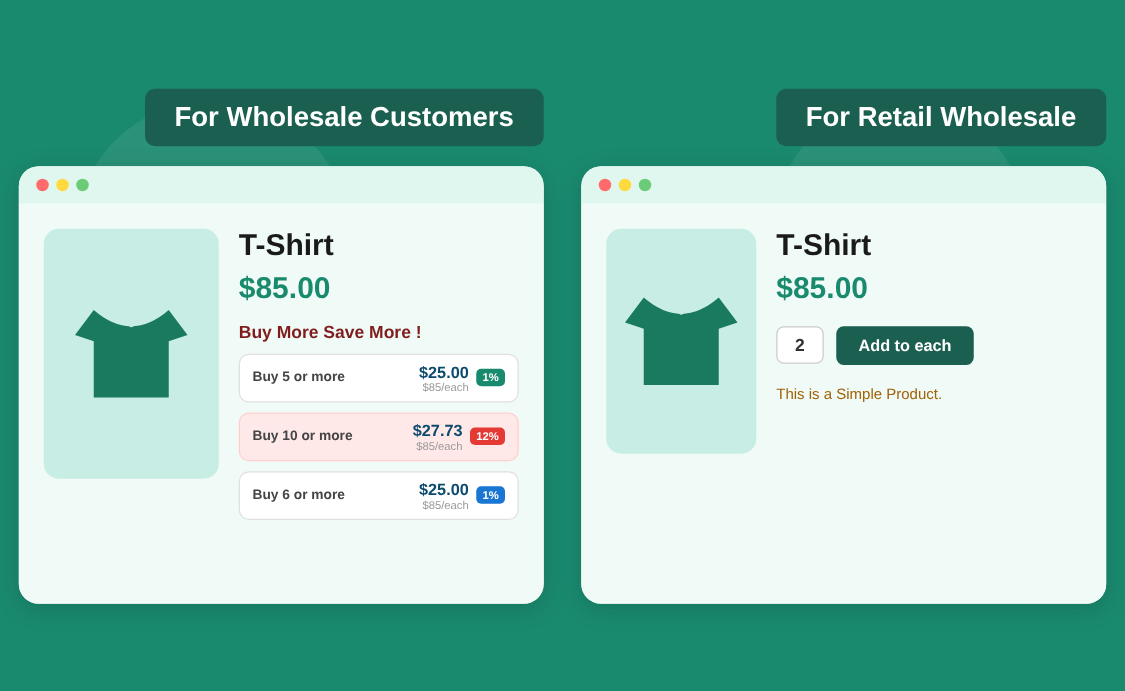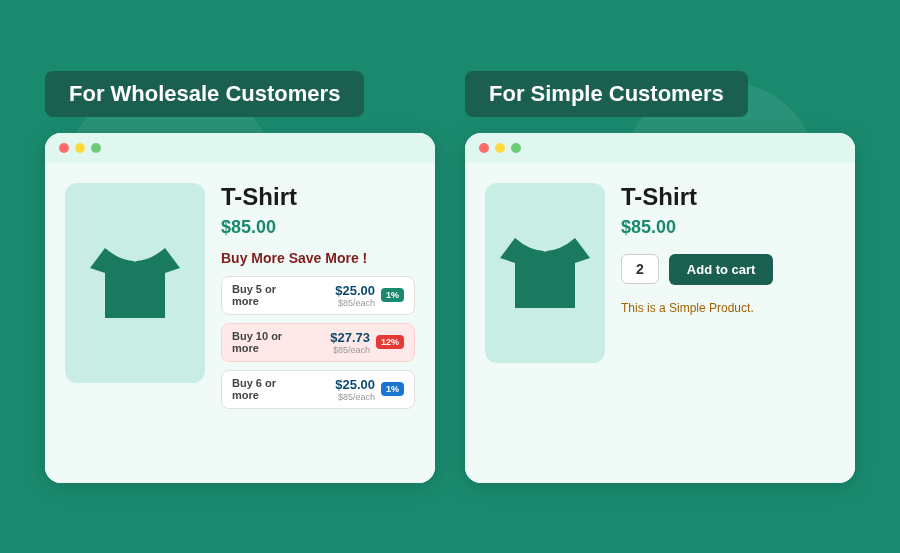--- a/index.html
+++ b/index.html
@@ -31,39 +31,39 @@
       display: flex;
       gap: 30px;
       align-items: flex-start;
       position: relative;
       z-index: 1;
     }
 
     .section {
       display: flex;
       flex-direction: column;
-      align-items: flex-start;
+      align-items: flex-end;
       gap: 16px;
     }
 
     .section-label {
       background-color: #1a5f50;
       color: #fff;
       font-size: 22px;
       font-weight: 800;
       padding: 10px 24px;
       border-radius: 8px;
       white-space: nowrap;
     }
 
     .card {
       background-color: #fff;
       border-radius: 16px;
       overflow: hidden;
-      width: 390px;
+      width: 420px;
       box-shadow: 0 4px 20px rgba(0,0,0,0.15);
     }
 
     .card-browser-bar {
       background-color: #e0f7f0;
       padding: 10px 14px;
       display: flex;
       gap: 6px;
       align-items: center;
     }
@@ -110,21 +110,21 @@
       gap: 6px;
     }
 
     .product-title {
       font-size: 24px;
       font-weight: 800;
       color: #1a1a1a;
     }
 
     .product-price {
-      font-size: 18px;
+      font-size: 24px;
       font-weight: 700;
       color: #1a8a6e;
     }
 
     .buy-more-label {
       font-size: 14px;
       font-weight: 800;
       color: #7f1d1d;
       margin-top: 6px;
     }
@@ -296,40 +296,40 @@
                 <span class="tier-badge badge-blue">1%</span>
               </div>
             </div>
           </div>
         </div>
       </div>
     </div>
   </div>
 
   <div class="section">
-    <div class="section-label">For Simple Customers</div>
+    <div class="section-label">For Retail Wholesale</div>
     <div class="card">
       <div class="card-browser-bar">
         <div class="dot dot-red"></div>
         <div class="dot dot-yellow"></div>
         <div class="dot dot-green"></div>
       </div>
       <div class="card-body">
         <div class="retail-image-box">
           <svg class="tshirt-svg" viewBox="0 0 100 80" xmlns="http://www.w3.org/2000/svg">
             <path d="M20,5 L5,25 L20,30 L20,75 L80,75 L80,30 L95,25 L80,5 Q65,18 50,18 Q35,18 20,5 Z" fill="#1a7a60"></path>
             <path d="M35,5 Q42,15 50,18 Q58,15 65,5" fill="none" stroke="#c8ede4" stroke-width="1.5"></path>
           </svg>
         </div>
         <div class="product-info">
           <div class="product-title">T-Shirt</div>
           <div class="product-price">$85.00</div>
           <div class="quantity-add-row">
             <div class="quantity-box">2</div>
-            <button class="add-to-cart-btn">Add to cart</button>
+            <button class="add-to-cart-btn">Add to each</button>
           </div>
           <div class="simple-product-text">This is a Simple Product.</div>
         </div>
       </div>
     </div>
   </div>
 
 </div>
 
 </body></html>

